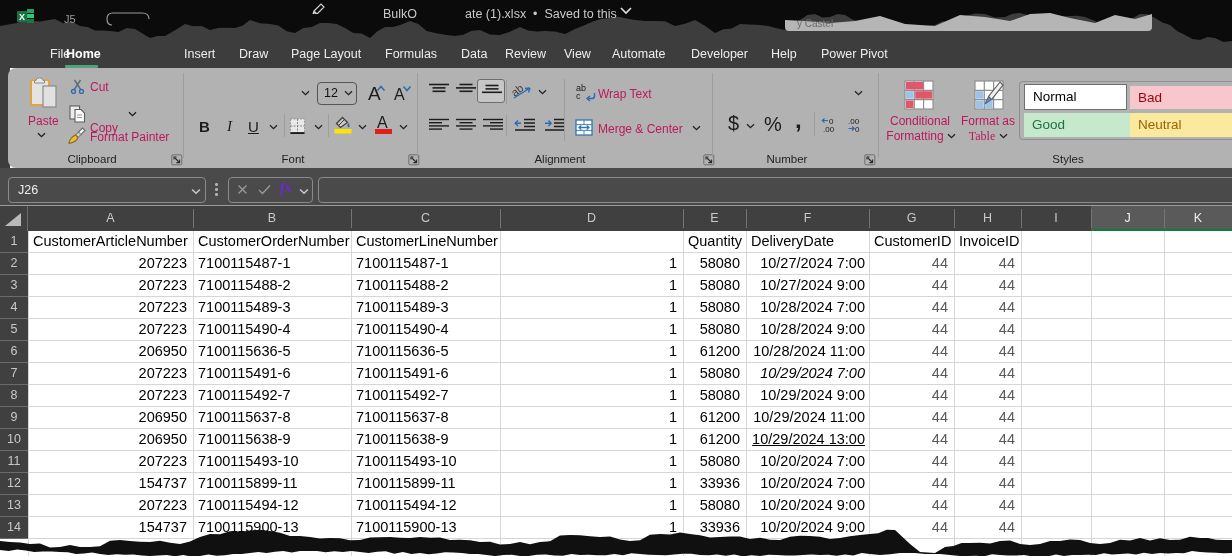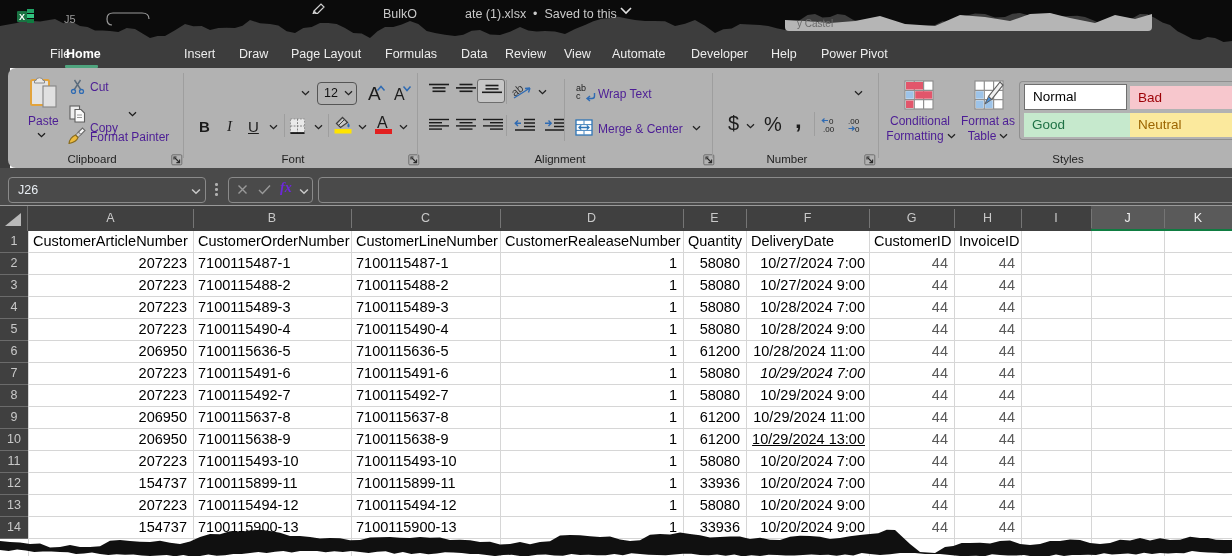--- a/index.html
+++ b/index.html
@@ -1,20 +1,20 @@
 <!DOCTYPE html>
 <html><head><meta charset="utf-8"><style>
 html,body{margin:0;padding:0;}
 body{width:1232px;height:556px;overflow:hidden;position:relative;font-family:"Liberation Sans",sans-serif;background:#fff;}
 .abs{position:absolute;}
 .mi{position:absolute;top:0;font-size:12.5px;color:#ededed;white-space:nowrap;}
 .glabel{position:absolute;top:85px;font-size:11.5px;color:#1f1f1f;white-space:nowrap;transform:translateX(-50%);}
 .gsep{position:absolute;top:5px;width:1px;height:85px;background:#9e9e9e;}
 .combo{position:absolute;border:1px solid #555555;border-radius:4px;background:transparent;font-size:12.5px;color:#111;box-sizing:border-box;line-height:21px;height:23px;}
-.btxt{position:absolute;font-size:12px;color:#4c1d95;white-space:nowrap;}
+.btxt{position:absolute;font-size:12px;color:#be185d;white-space:nowrap;}
 .fbox{position:absolute;border:1px solid #8a8a8a;border-radius:4px;box-sizing:border-box;}
 </style></head><body>
 <div class="abs" style="left:0;top:0;width:1232px;height:68px;background:#3d3d3d;"></div>
 <svg class="abs" style="left:0;top:0" width="1232" height="52">
     <path d="M0,0 L1232,0 L1232,41 L1223.5,42.0 L1215.0,38.0 L1207.5,37.0 L1200.0,40.0 L1192.5,39.1 L1185.0,35.0 L1177.5,31.3 L1170.0,25.0 L1162.5,22.6 L1155.0,18.0 L1147.5,14.3 L1140.0,14.0 L1132.5,18.2 L1125.0,20.0 L1115.0,23.1 L1105.0,26.0 L1095.0,20.9 L1085.0,17.0 L1077.5,15.8 L1070.0,16.0 L1060.0,16.4 L1050.0,13.0 L1042.5,15.9 L1035.0,15.0 L1027.5,15.1 L1020.0,13.0 L1012.5,13.7 L1005.0,17.0 L995.0,17.5 L985.0,14.0 L975.0,13.6 L965.0,16.0 L957.5,17.0 L950.0,22.0 L942.5,21.3 L935.0,25.0 L927.5,25.8 L920.0,26.0 L912.5,25.9 L905.0,27.0 L897.5,26.8 L890.0,24.0 L882.5,18.9 L875.0,18.0 L867.5,21.5 L860.0,22.0 L852.5,19.6 L845.0,15.0 L837.5,13.9 L830.0,17.0 L822.5,17.6 L815.0,14.0 L807.5,15.1 L800.0,20.0 L792.5,25.9 L785.0,30.0 L776.7,28.3 L768.3,25.9 L760.0,25.0 L750.0,24.4 L740.0,24.0 L731.7,28.4 L723.3,29.2 L715.0,33.0 L705.0,25.8 L695.0,20.0 L685.0,23.8 L675.0,26.0 L665.0,21.3 L655.0,21.0 L645.0,21.0 L635.0,20.0 L626.7,18.5 L618.3,16.8 L610.0,18.0 L601.7,18.8 L593.3,21.2 L585.0,25.0 L575.0,28.9 L565.0,34.0 L555.0,31.6 L545.0,31.0 L536.7,31.4 L528.3,30.4 L520.0,27.0 L510.0,31.8 L500.0,35.0 L490.0,34.4 L480.0,30.0 L471.7,30.7 L463.3,34.8 L455.0,36.0 L445.0,34.7 L435.0,33.0 L426.7,31.0 L418.3,24.1 L410.0,21.0 L401.7,24.6 L393.3,27.1 L385.0,27.0 L377.5,31.2 L370.0,38.0 L361.7,33.4 L353.3,33.0 L345.0,28.0 L336.7,24.1 L328.3,23.0 L320.0,23.0 L311.7,26.9 L303.3,28.1 L295.0,33.0 L286.7,31.3 L278.3,25.5 L270.0,24.0 L260.0,23.2 L250.0,20.0 L242.5,25.8 L235.0,28.0 L226.7,27.7 L218.3,28.1 L210.0,30.0 L201.7,25.9 L193.3,26.3 L185.0,24.0 L175.0,30.2 L165.0,36.0 L157.5,35.9 L150.0,38.0 L142.5,33.4 L135.0,29.0 L126.7,28.0 L118.3,32.1 L110.0,31.0 L102.5,30.4 L95.0,30.5 L87.5,27.1 L80.0,26.0 L71.7,21.6 L63.3,23.2 L55.0,19.0 L47.5,20.3 L40.0,21.4 L32.5,21.0 L25.0,20.0 L16.7,23.1 L8.3,24.5 L0.0,26.0 Z" fill="#0b0b0b"></path>
   </svg>
 <svg class="abs" style="left:785px;top:7px" width="367" height="25" viewBox="0 0 367 25">
     <defs>
       <clipPath id="sb">
         <path d="M0,13 L20,14 L45,16 L70,14 L95,9 L120,17 L150,19 L175,8 L200,10 L225,14 L245,7 L265,6 L285,11 L310,16 L330,8 L350,12 L367,7 L367,25 L0,25 Z"></path>
@@ -267,21 +267,21 @@
 <svg class="abs" style="left:966px;top:12px" width="30" height="30" viewBox="0 0 30 30">
       <rect x="1" y="1" width="28" height="28" fill="#fff" stroke="#8f8f8f" stroke-width="1.2"></rect>
       <path d="M1 10.3 L29 10.3 M1 19.6 L29 19.6 M10.3 1 L10.3 29 M19.6 1 L19.6 29" stroke="#8f8f8f" stroke-width="1.2"></path>
       <rect x="2" y="11.2" width="7.5" height="7.5" fill="#9dc3e8"></rect>
       <rect x="2" y="20.5" width="7.5" height="7.5" fill="#9dc3e8"></rect>
       <rect x="11.2" y="20.5" width="7.5" height="7.5" fill="#9dc3e8"></rect>
       <path d="M26 2 L14.5 16.5 L17.5 19.5 L29 5 Z" fill="#f0f0f0" stroke="#5f5f5f" stroke-width="1.2"></path>
       <path d="M14.5 16.5 L11 24 L17.5 19.5 Z" fill="#4a90d9" stroke="#5f5f5f" stroke-width="1"></path>
     </svg>
 <div class="btxt" style="left:951px;top:46px;width:58px;text-align:center;">Format as</div>
-<div class="btxt" style="left:950px;top:61px;width:48px;text-align:center;">Table</div>
+<div class="btxt" style="left:950px;top:61px;width:48px;text-align:center;font-family:Liberation Serif, serif;">Table</div>
 <svg class="abs" style="left:991px;top:65px" width="9" height="6" viewBox="0 0 9 6">
       <path d="M1 1.2 L4.5 4.6 L8 1.2" stroke="#222" stroke-width="1.3" fill="none"></path>
     </svg>
 <div class="abs" style="left:1011px;top:13px;width:213px;height:59px;border:1px solid #8f8f8f;border-right:none;border-radius:4px 0 0 4px;box-sizing:border-box;"></div>
 <div class="abs" style="left:1016px;top:16px;width:103px;height:26px;background:#fff;border:1.5px solid #6f6f6f;box-sizing:border-box;font-size:13.5px;color:#000;line-height:23px;padding-left:8px;">Normal</div>
 <div class="abs" style="left:1122px;top:18px;width:102px;height:23px;background:#f7c7cd;font-size:13.5px;color:#9c0006;line-height:23px;padding-left:8px;">Bad</div>
 <div class="abs" style="left:1016px;top:45px;width:103px;height:24px;background:#c6e9cd;font-size:13.5px;color:#1e7145;line-height:24px;padding-left:8px;">Good</div>
 <div class="abs" style="left:1122px;top:45px;width:102px;height:24px;background:#fbe99d;font-size:13.5px;color:#9c6500;line-height:24px;padding-left:8px;">Neutral</div>
 <div class="glabel" style="left:1060px;">Styles</div>
 </div>
@@ -373,21 +373,20 @@
   <div style="position:absolute;left:0;top:198px;width:28px;height:22px;line-height:21px;text-align:center;font-size:12.5px;color:#c9c9c9;border-bottom:1px solid #6b6b6b;box-sizing:border-box;">10</div>
   <div style="position:absolute;left:0;top:220px;width:28px;height:22px;line-height:21px;text-align:center;font-size:12.5px;color:#c9c9c9;border-bottom:1px solid #6b6b6b;box-sizing:border-box;">11</div>
   <div style="position:absolute;left:0;top:242px;width:28px;height:22px;line-height:21px;text-align:center;font-size:12.5px;color:#c9c9c9;border-bottom:1px solid #6b6b6b;box-sizing:border-box;">12</div>
   <div style="position:absolute;left:0;top:264px;width:28px;height:22px;line-height:21px;text-align:center;font-size:12.5px;color:#c9c9c9;border-bottom:1px solid #6b6b6b;box-sizing:border-box;">13</div>
   <div style="position:absolute;left:0;top:286px;width:28px;height:22px;line-height:21px;text-align:center;font-size:12.5px;color:#c9c9c9;border-bottom:1px solid #6b6b6b;box-sizing:border-box;">14</div>
 </div>
 <div class="abs" style="left:0;top:231px;width:1232px;height:325px;font-size:14.5px;color:#000;">
   <div style="position:absolute;left:33px;top:2px;white-space:nowrap;">CustomerArticleNumber</div>
   <div style="position:absolute;left:198px;top:2px;white-space:nowrap;">CustomerOrderNumber</div>
   <div style="position:absolute;left:356px;top:2px;white-space:nowrap;">CustomerLineNumber</div>
-  <div style="position:absolute;left:505px;top:2px;white-space:nowrap;">CustomerRealeaseNumber</div>
   <div style="position:absolute;left:688px;top:2px;white-space:nowrap;">Quantity</div>
   <div style="position:absolute;left:751px;top:2px;white-space:nowrap;">DeliveryDate</div>
   <div style="position:absolute;left:874px;top:2px;white-space:nowrap;">CustomerID</div>
   <div style="position:absolute;left:959px;top:2px;white-space:nowrap;">InvoiceID</div>
   <div style="position:absolute;left:28px;top:24px;width:159px;text-align:right;">207223</div>
   <div style="position:absolute;left:198px;top:24px;">7100115487-1</div>
   <div style="position:absolute;left:356px;top:24px;">7100115487-1</div>
   <div style="position:absolute;left:500px;top:24px;width:177px;text-align:right;">1</div>
   <div style="position:absolute;left:683px;top:24px;width:57px;text-align:right;">58080</div>
   <div style="position:absolute;left:746px;top:24px;width:119px;text-align:right;">10/27/2024 7:00</div>

